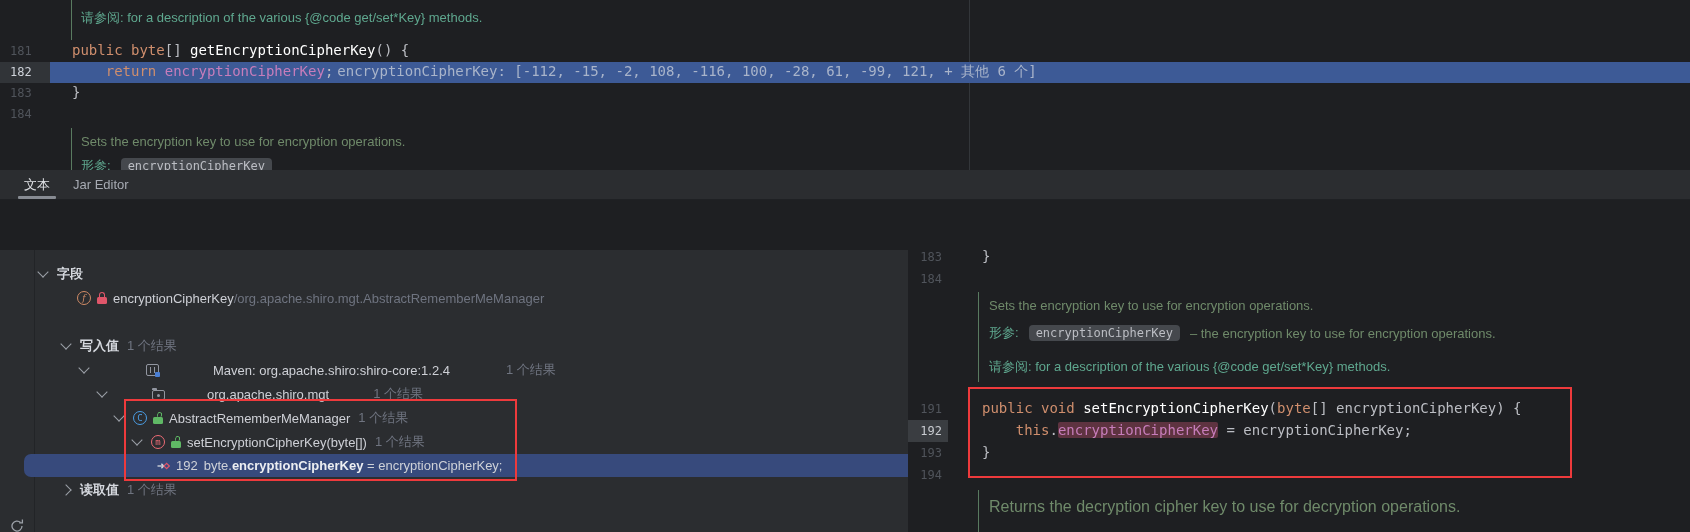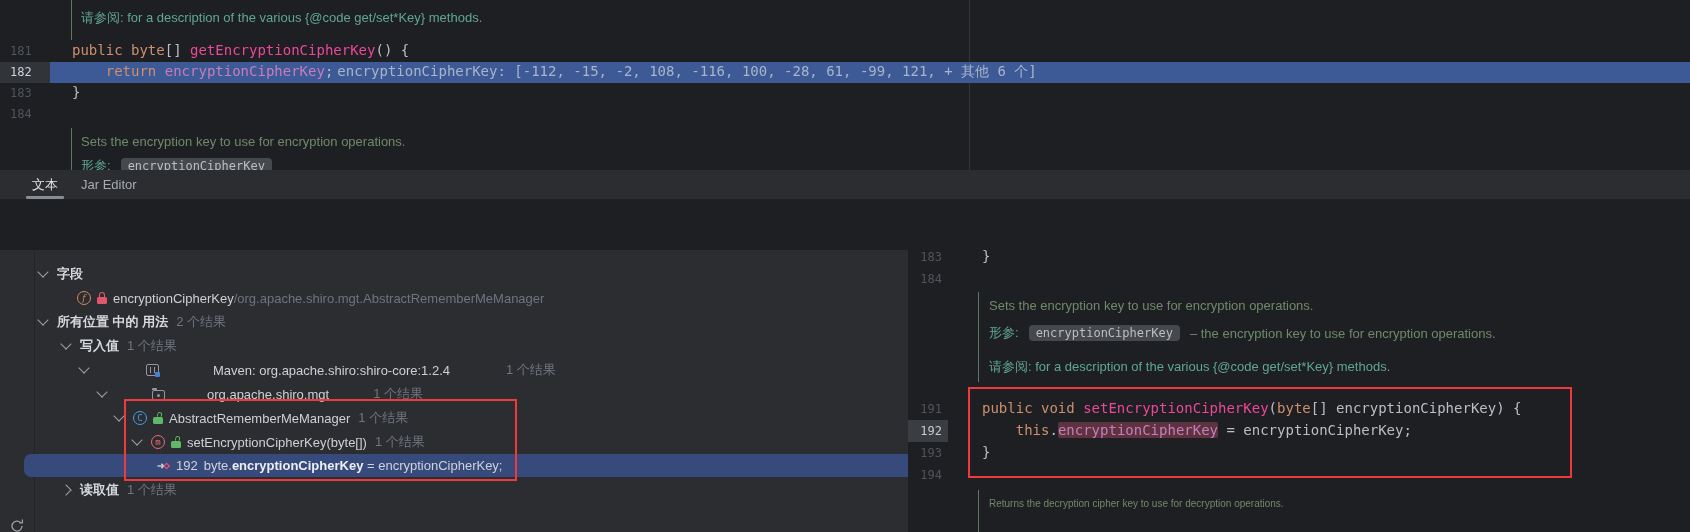--- a/index.html
+++ b/index.html
@@ -13,33 +13,33 @@
   .doc-teal{color:#5fa88f;}
   .doc-green{color:#6f8a6a;}
   .edl{position:absolute;left:0;right:0;height:21px;}
   .t181{top:41px}.t182{top:62px}.t183{top:83px}.t184{top:104px}
   .edl-num{position:absolute;left:10px;top:3px;font-family:"DejaVu Sans Mono",monospace;font-size:12px;color:#50545b;}
   .edl-code{position:absolute;left:72px;top:1px;font-family:"DejaVu Sans Mono",monospace;font-size:14px;white-space:pre;color:#bcbec4;}
   .t182 .row-hl{position:absolute;left:50px;right:0;top:0;bottom:0;background:#3d5a96;}
   .t182 .gut-hl{position:absolute;left:0;width:50px;top:0;bottom:0;background:#313438;}
   .t182 .edl-num{color:#cfd3da;}
   .tok-kw{color:#cf8e6d;}
-  .tok-fn{color:#ec4899;}
+  .tok-fn{color:#ffffff;}
   .tok-fld{color:#c77dbb;}
   .tok-fldhl{color:#c77dbb;background:#5e3340;border-radius:2px;}
   .tok-pl{color:#bcbec4;}
   .hint{color:#a9b4ca;margin-left:4px;font-size:14px;}
   .ed-doc-below{position:absolute;left:71px;top:128px;height:42px;width:920px;border-left:1px solid #597a60;overflow:hidden;}
   .ed-doc-sum{margin:6px 0 0 9px;font-size:13px;}
   .ed-param-row{margin:8px 0 0 9px;display:flex;align-items:center;gap:10px;font-size:13px;}
   .chip{background:#45484d;border-radius:4px;padding:1px 7px;font-family:"DejaVu Sans Mono",monospace;font-size:12px;color:#bcbec4;white-space:nowrap;}
 
   
   #tabbar{position:absolute;left:0;top:170px;width:1690px;height:30px;background:#2b2d30;border-bottom:1px solid #1f2124;
-          display:flex;align-items:center;padding-left:28px;gap:15px;box-sizing:border-box;font-size:13px;}
+          display:flex;align-items:center;padding-left:20px;gap:15px;box-sizing:border-box;font-size:13px;}
   .tab{position:relative;height:100%;display:flex;align-items:center;color:#a7abb3;padding:0 4px;}
   .tab.active{color:#dfe1e5;}
   .tab.active::after{content:"";position:absolute;left:-2px;right:-2px;bottom:0;height:3px;background:#878b92;border-radius:1px;}
 
   
   #find-header{position:absolute;left:0;top:200px;width:1690px;height:50px;background:#2b2d30;}
   .fh-title{position:absolute;left:18px;top:23px;font-weight:bold;font-size:13px;color:#dfe1e5;}
   .fh-tabwrap{position:absolute;left:63px;top:21px;display:flex;align-items:center;gap:12px;font-size:13px;color:#ced0d6;}
   .fh-close{color:#7e838c;font-size:15px;line-height:1;}
   .fh-underline{position:absolute;left:57px;top:46px;width:221px;height:3px;background:#3574f0;border-radius:2px;}
@@ -88,21 +88,21 @@
   .p183{top:-4px}.p184{top:18px}.p191{top:148px}.p192{top:170px}.p193{top:192px}.p194{top:214px}
   .pvl-num{position:absolute;left:0;top:4px;width:34px;text-align:right;font-family:"DejaVu Sans Mono",monospace;font-size:12px;color:#50545b;}
   .pvl-code{position:absolute;left:74px;top:2px;font-family:"DejaVu Sans Mono",monospace;font-size:14px;white-space:pre;color:#bcbec4;}
   .pv-gut-hl{position:absolute;left:0;top:170px;width:40px;height:22px;background:#3a3d41;}
   .p192 .pvl-num{color:#c8cbd0;}
   .pv-doc{position:absolute;left:70px;top:42px;height:90px;width:660px;border-left:1px solid #597a60;}
   .pv-doc-sum{position:absolute;left:10px;top:6px;font-size:13px;}
   .pv-param{position:absolute;left:10px;top:32px;display:flex;align-items:center;gap:10px;font-size:13px;}
   .pv-see{position:absolute;left:10px;top:66px;font-size:13px;}
   .pv-doc-below{position:absolute;left:70px;top:240px;height:42px;width:660px;border-left:1px solid #597a60;}
-  .pv-ret{position:absolute;left:10px;top:8px;font-size:10px;}
+  .pv-ret{position:absolute;left:10px;top:8px;font-size:16px;}
 
   
   .redbox{position:absolute;border:2px solid #ee3a3c;z-index:50;pointer-events:none;}
   #red-left{left:124px;top:399px;width:389px;height:78px;}
   #red-right{left:968px;top:387px;width:600px;height:87px;}
 
   svg{display:block;}
 </style>
 </head>
 <body>
@@ -174,25 +174,20 @@
         </span>
         <span class="ic">
           <span class="lk">
             <b></b>
             <i></i>
           </span>
         </span>
         <span class="tlabel">encryptionCipherKey</span>
         <span class="tpath"> /org.apache.shiro.mgt.AbstractRememberMeManager</span>
       </div>
-      <div class="trow" style="top: 60px; padding-left: 17px;">
-        <span class="chev"></span>
-        <span class="tlabel tbold">所有位置 中的 用法</span>
-        <span class="tcount">2 个结果</span>
-      </div>
       <div class="trow" style="top: 84px; padding-left: 40px;">
         <span class="chev"></span>
         <span class="tlabel tbold">写入值</span>
         <span class="tcount">1 个结果</span>
       </div>
       <div class="trow" style="top: 108px; padding-left: 58px; gap: 48px;">
         <span class="chev"></span>
         <span class="ic">
           <span class="lib">
             <s></s>

